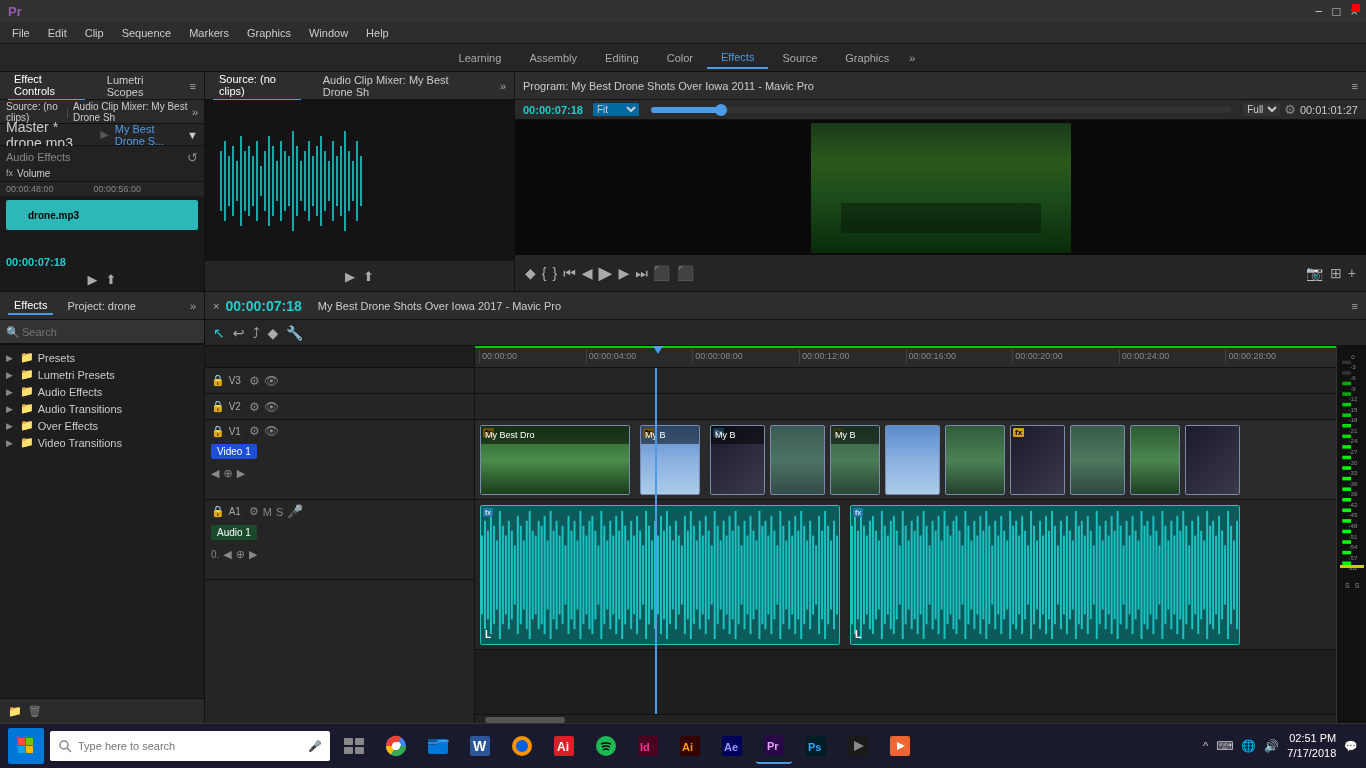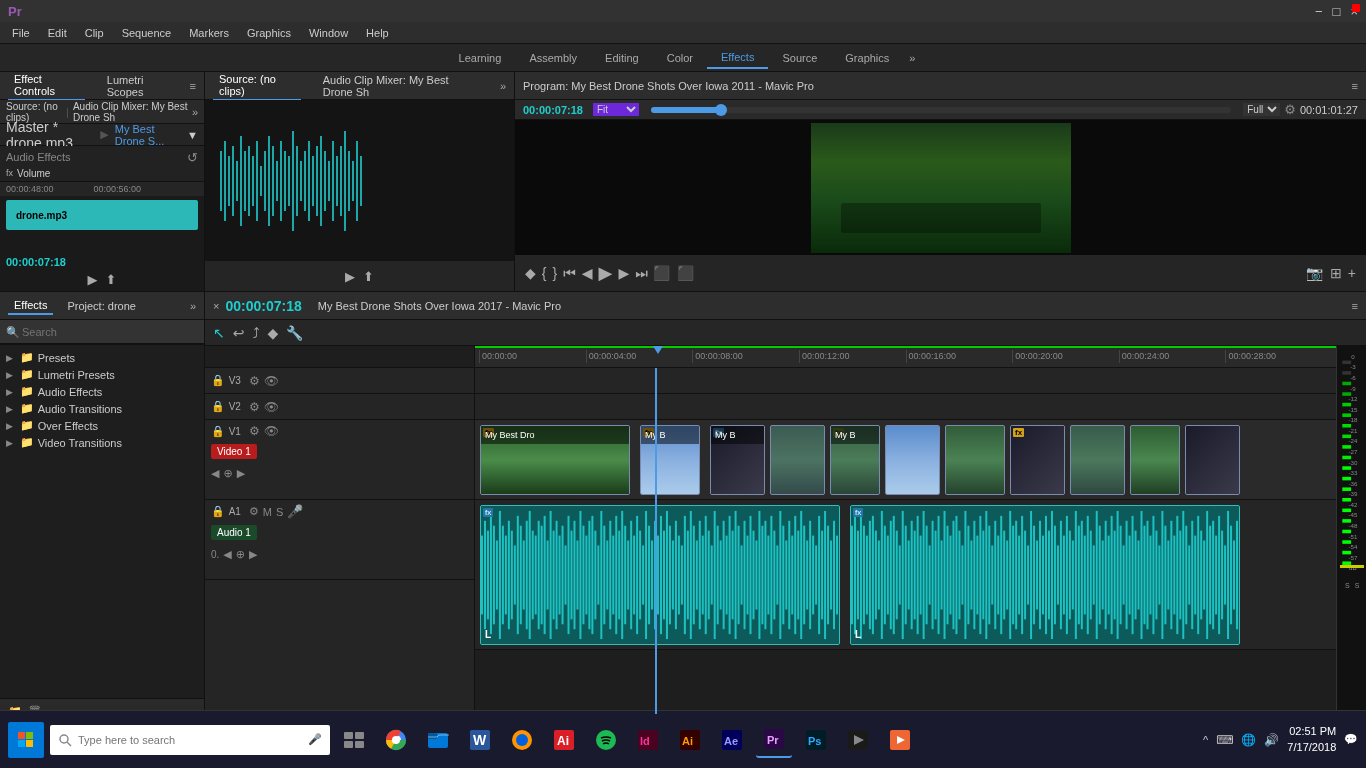--- a/index.html
+++ b/index.html
@@ -117,21 +117,21 @@
     .clip-fx-badge { position: absolute; top: 2px; left: 2px; background: #d4a017; color: #000; font-size: 8px; padding: 0 2px; border-radius: 1px; font-weight: bold; }
     .clip-fx-badge2 { position: absolute; top: 2px; left: 2px; background: #27a; color: #fff; font-size: 8px; padding: 0 2px; border-radius: 1px; font-weight: bold; }
 
     
     .audio-clip { position: absolute; height: 140px; top: 5px; background: #1a7a7a; border: 1px solid #2dbfbf; border-radius: 2px; overflow: hidden; cursor: pointer; }
 
     
     #vu-meter { width: 30px; background: #111; border-left: 1px solid #333; display: flex; flex-direction: column; align-items: center; padding: 4px 2px; }
 
     
-    #taskbar { height: 58px; background: #1a1a2e; display: flex; align-items: center; padding: 0 8px; gap: 6px; border-top: 1px solid #333; position: absolute; bottom: 0; left: 0; right: 0; }
+    #taskbar { height: 45px; background: #1a1a2e; display: flex; align-items: center; padding: 0 8px; gap: 6px; border-top: 1px solid #333; position: absolute; bottom: 0; left: 0; right: 0; }
     #start-btn { width: 36px; height: 36px; background: #0078d7; border-radius: 2px; display: flex; align-items: center; justify-content: center; cursor: pointer; }
     #search-bar { flex: 1; max-width: 280px; height: 30px; background: #fff; border-radius: 2px; display: flex; align-items: center; padding: 0 8px; gap: 6px; cursor: text; }
     #search-bar input { border: none; outline: none; font-size: 11px; flex: 1; }
     .taskbar-app { width: 36px; height: 36px; display: flex; align-items: center; justify-content: center; cursor: pointer; border-radius: 3px; }
     #taskbar-right { margin-left: auto; display: flex; align-items: center; gap: 8px; }
     #clock { font-size: 11px; color: #fff; text-align: right; line-height: 1.4; }
 
     
     ::-webkit-scrollbar { width: 6px; height: 6px; }
     ::-webkit-scrollbar-track { background: #1e1e1e; }
@@ -221,21 +221,21 @@
           <span style="font-size:10px;color:#ccc;">Volume</span>
         </div>
       </div>
 
       <div id="mini-timeline">
         <div class="mini-ruler">
           <span>00:00:48:00</span>
           <span>00:00:56:00</span>
         </div>
         <div style="position:relative;height:50px;margin:4px 6px;">
-          <div style="background:#2db8b8;height:30px;border-radius:2px;display:flex;align-items:center;padding:0 10px;font-size:10px;color:#000;font-weight:bold;">
+          <div style="background:#2db8b8;height:30px;border-radius:2px;display:flex;align-items:center;padding:0 22px;font-size:10px;color:#000;font-weight:bold;">
             drone.mp3
           </div>
         </div>
 
         <div style="display:flex;align-items:center;padding:2px 6px;gap:6px;">
           <span style="font-size:11px;color:#1ecece;font-weight:bold;">00:00:07:18</span>
         </div>
 
         <div style="display:flex;align-items:center;justify-content:center;gap:8px;padding:2px 0;">
           <span class="ctrl-btn">▶</span>
@@ -360,21 +360,21 @@
       </div>
 
       <div id="program-monitor">
         <div id="program-header">
           <span id="program-title">Program: My Best Drone Shots Over Iowa 2011 - Mavic Pro</span>
           <span style="margin-left:auto;color:#aaa;cursor:pointer;">≡</span>
         </div>
 
         <div style="height:20px;background:#2a2a2a;display:flex;align-items:center;padding:0 8px;gap:4px;border-bottom:1px solid #111;">
           <span style="font-size:11px;color:#1ecece;font-weight:bold;">00:00:07:18</span>
-          <select style="background:#6d28d9;border:none;color:#ccc;font-size:10px;margin-left:6px;">
+          <select style="background:#0369a1;border:none;color:#ccc;font-size:10px;margin-left:6px;">
             <option>Fit</option>
             <option>25%</option>
             <option>50%</option>
             <option>75%</option>
             <option>100%</option>
           </select>
 
           <div style="flex:1;height:6px;background:#333;border-radius:3px;margin:0 8px;position:relative;cursor:pointer;">
             <div style="width:12%;height:100%;background:#4d9be6;border-radius:3px;"></div>
             <div style="position:absolute;top:-3px;left:12%;width:12px;height:12px;background:#4d9be6;border-radius:50%;transform:translateX(-50%);"></div>
@@ -456,21 +456,21 @@
             <span class="track-eye">👁</span>
           </div>
 
           <div class="track-label video" style="flex-direction:column;align-items:flex-start;padding:4px 6px;">
             <div style="display:flex;align-items:center;gap:4px;width:100%;">
               <span class="track-lock">🔒</span>
               <span class="track-name">V1</span>
               <span class="track-icon-btn">⚙</span>
               <span class="track-eye">👁</span>
             </div>
-            <div style="background:#b91c1c;color:#fff;font-size:10px;padding:2px 6px;border-radius:2px;margin-top:2px;width:calc(100%-8px);">Video 1</div>
+            <div style="background:#1d4ed8;color:#fff;font-size:10px;padding:2px 6px;border-radius:2px;margin-top:2px;width:calc(100%-8px);">Video 1</div>
             <div style="display:flex;gap:4px;margin-top:4px;">
               <span style="color:#888;font-size:11px;cursor:pointer;">◀</span>
               <span style="color:#888;font-size:11px;cursor:pointer;">⊕</span>
               <span style="color:#888;font-size:11px;cursor:pointer;">▶</span>
             </div>
           </div>
 
           <div class="track-label audio" style="flex-direction:column;align-items:flex-start;padding:4px 6px;">
             <div style="display:flex;align-items:center;gap:4px;width:100%;">
               <span class="track-lock">🔒</span>

